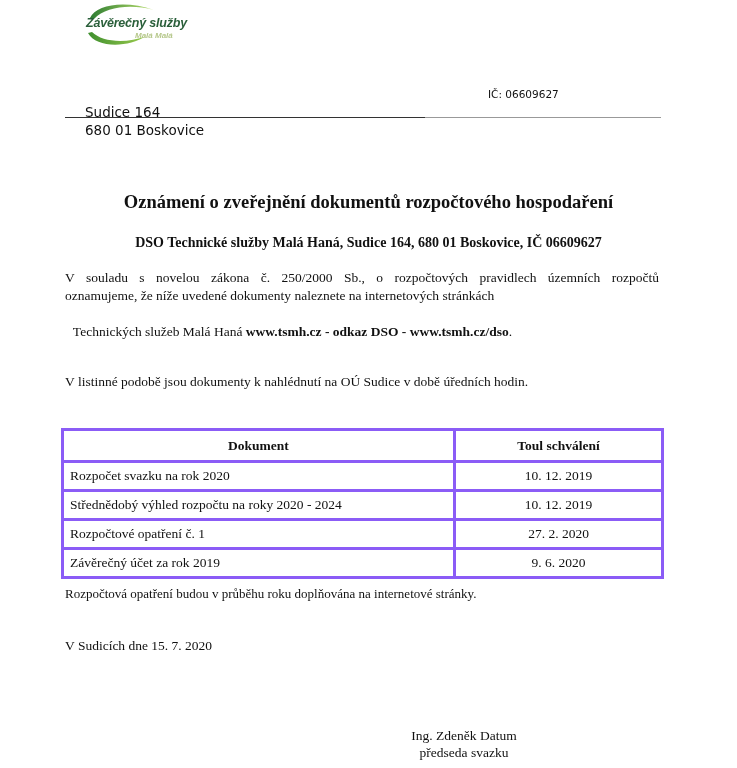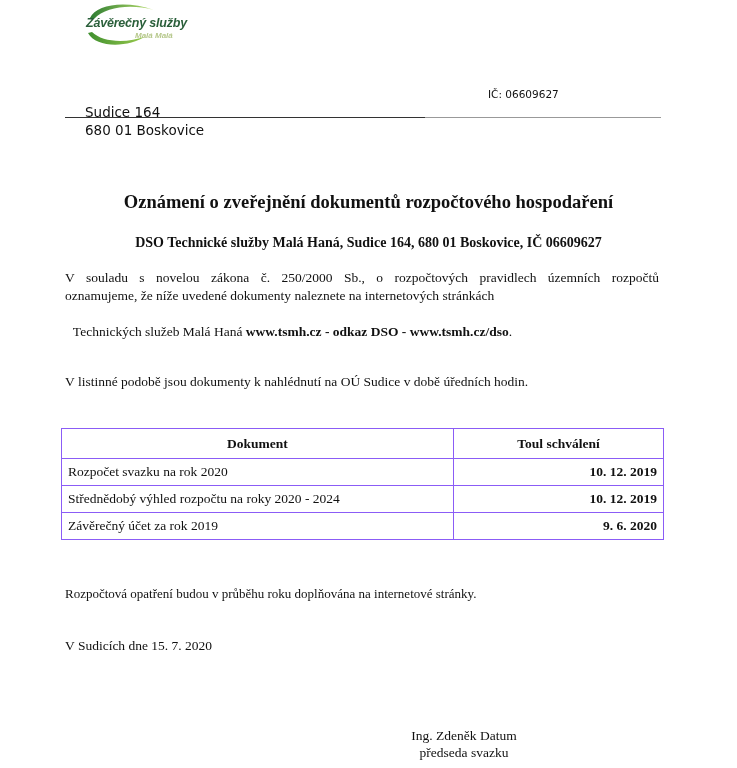--- a/index.html
+++ b/index.html
@@ -129,31 +129,31 @@
     }
     table.docs {
       position: absolute;
       left: 61px;
       top: 428px;
       width: 603px;
       border-collapse: collapse;
       font-size: 13.5px;
     }
     table.docs th, table.docs td {
-      border: 1px solid #8b5cf6;
+      border: 3px solid #8b5cf6;
       height: 26px;
       padding: 0 6px;
     }
     table.docs th {
       height: 29px;
       font-weight: bold;
       text-align: center;
     }
     table.docs td.doc { text-align: left; }
-    table.docs td.date { text-align: right; font-weight: bold; }
+    table.docs td.date { text-align: center; }
     table.docs col.c1 { width: 392px; }
     .note {
       position: absolute;
       left: 65px;
       top: 586px;
       font-size: 13px;
     }
     .place-date {
       position: absolute;
       left: 65px;
@@ -232,20 +232,24 @@
   <tbody>
     <tr>
       <td class="doc">Rozpočet svazku na rok 2020</td>
       <td class="date">10. 12. 2019</td>
     </tr>
     <tr>
       <td class="doc">Střednědobý výhled rozpočtu na roky 2020 - 2024</td>
       <td class="date">10. 12. 2019</td>
     </tr>
     <tr>
+      <td class="doc">Rozpočtové opatření č. 1</td>
+      <td class="date">27. 2. 2020</td>
+    </tr>
+    <tr>
       <td class="doc">Závěrečný účet za rok 2019</td>
       <td class="date">9. 6. 2020</td>
     </tr>
   </tbody>
 </table>
 
 <div class="note">Rozpočtová opatření budou v průběhu roku doplňována na internetové stránky.</div>
 
 <div class="place-date">V Sudicích dne 15. 7. 2020</div>
 

